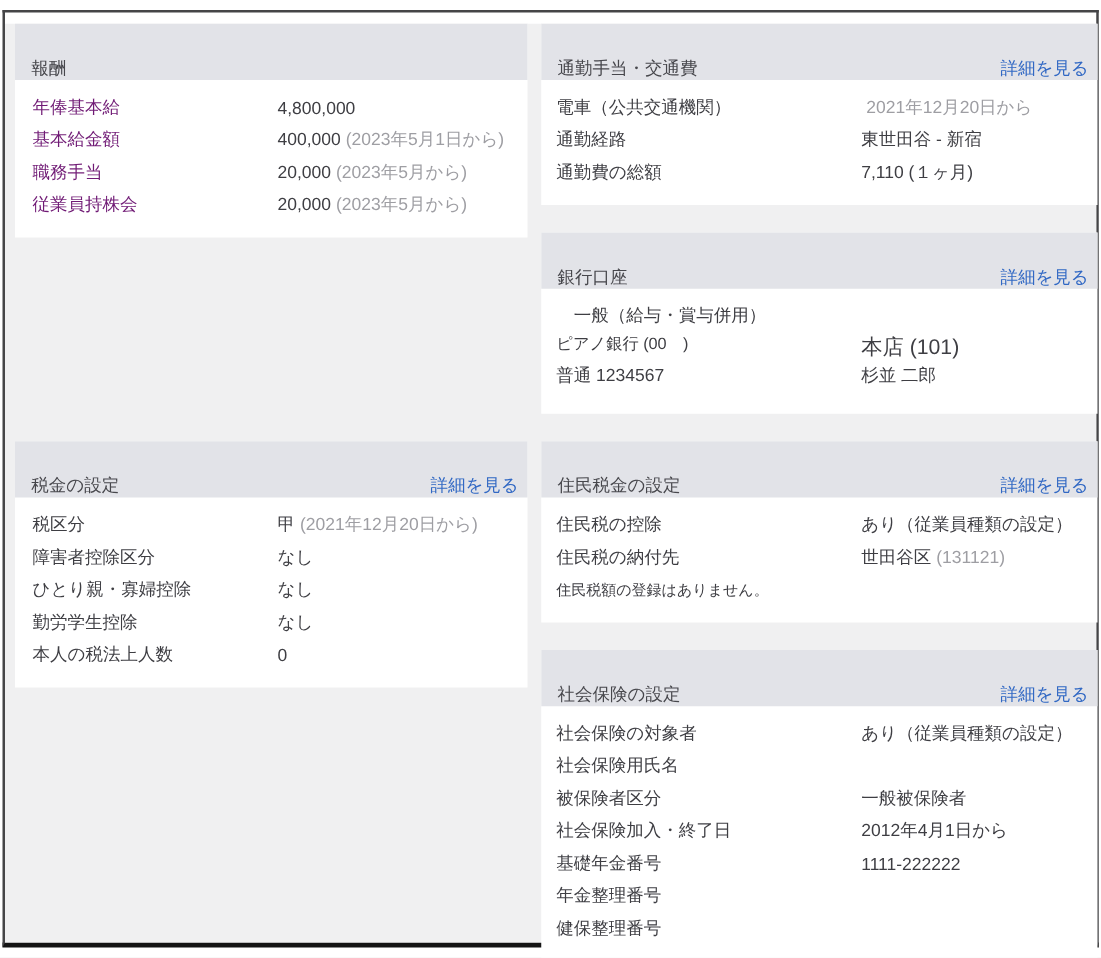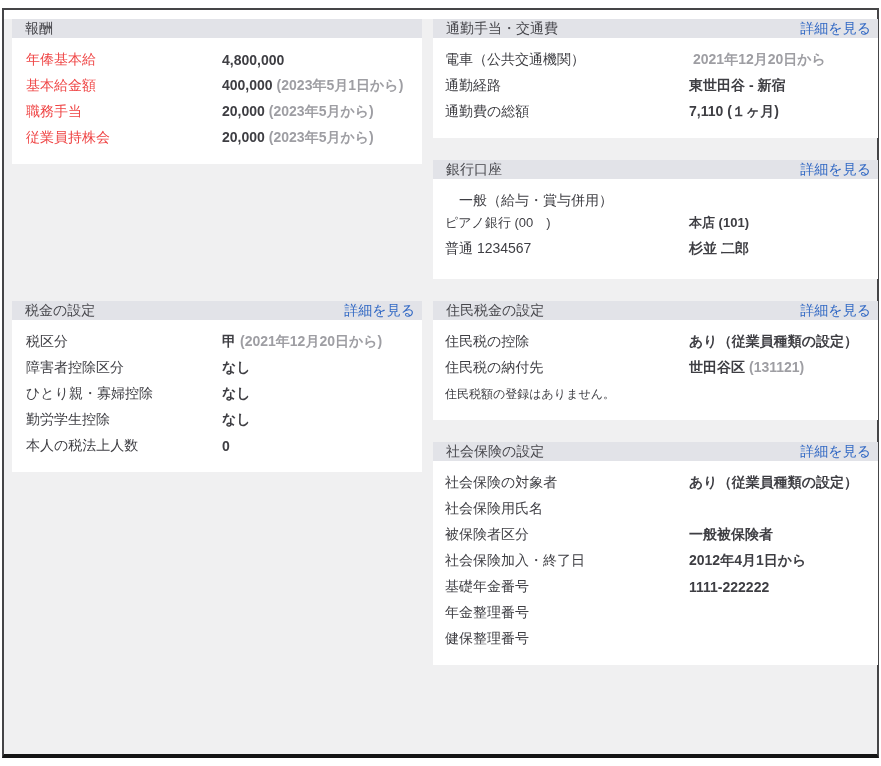--- a/index.html
+++ b/index.html
@@ -32,34 +32,34 @@
     display:grid;
     grid-template-columns:410px 445px;
     grid-template-rows:auto auto;
     column-gap:11px; row-gap:22px;
     align-items:start;
     margin-left:4px;
   }
   .stack { display:flex; flex-direction:column; gap:22px; }
   .card { background:#ffffff; }
   .card-header {
-    height:19px;
+    height:45px;
     background:#e2e3e8;
     display:flex; align-items:flex-end; justify-content:space-between;
     padding:0 7px 0 13px;
   }
   .card-title { font-size:14px; color:#47474c; }
   .detail-link { font-size:14px; color:#3168c4; cursor:pointer; text-decoration:none; }
   .card-body { padding:9px 0 13px 0; }
   .row { display:flex; align-items:center; height:26px; font-size:14px; }
   .label { flex:0 0 auto; color:#3e3e43; }
   .col-l .label { width:210px; padding-left:14px; }
   .col-r .label { width:256px; padding-left:12px; }
-  .value { color:#3e3e43; white-space:nowrap;font-weight:bold; }
-  .link { color:#ef4444; cursor:pointer; }
+  .value { color:#3e3e43; white-space:nowrap; }
+  .link { color:#701a75; cursor:pointer; }
   .note { color:#9e9ea3; margin-left:4px; }
   .bank-line { padding-left:12px; font-size:14px; height:26px; display:flex; align-items:center;margin-left:14px; }
   .bank-row { display:flex; height:26px; font-size:13px; }
   .bank-row .label { width:256px; padding-left:12px; }
   .row-14 { font-size:14px; }
   .full-text { padding-left:12px; font-size:12px; height:26px; display:flex; align-items:center; color:#3e3e43; }
 </style>
 </head>
 <body>
 
@@ -117,21 +117,21 @@
 
         <div class="card">
           <div class="card-header">
             <span class="card-title">銀行口座</span>
             <a class="detail-link">詳細を見る</a>
           </div>
           <div class="card-body">
             <div class="bank-line">一般（給与・賞与併用）</div>
             <div class="bank-row">
               <span class="label">ピアノ銀行 (00　)</span>
-              <span class="value" style="font-size:13px">本店 (101)</span>
+              <span class="value" style="font-size:17px">本店 (101)</span>
             </div>
             <div class="bank-row row-14">
               <span class="label row-14">普通 1234567</span>
               <span class="value row-14">杉並 二郎</span>
             </div>
           </div>
         </div>
       </div>
 
       <div class="card col-l">

